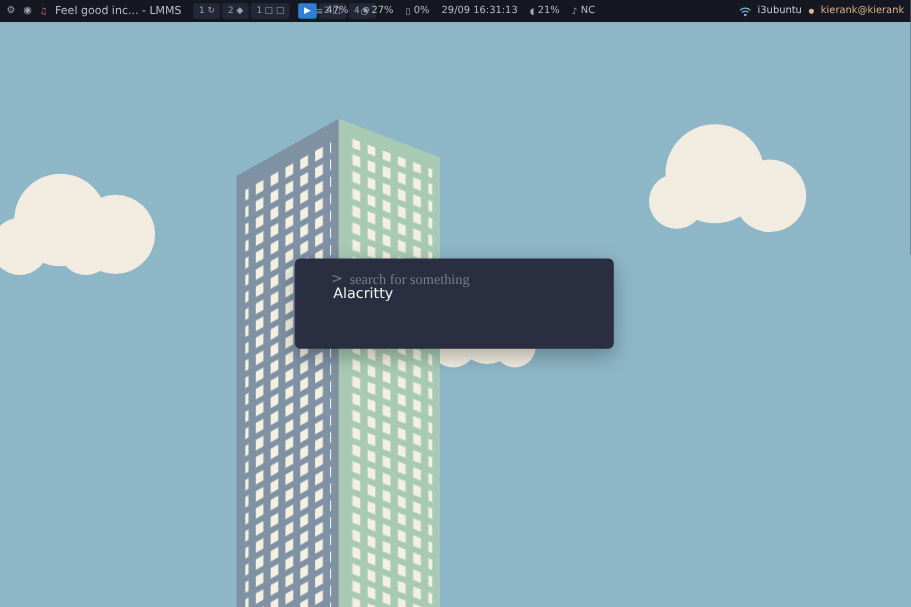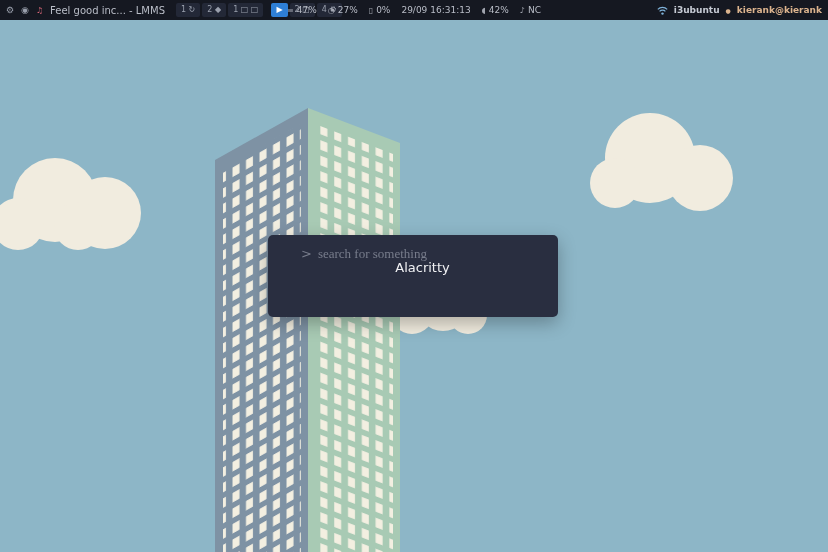--- a/index.html
+++ b/index.html
@@ -13,21 +13,21 @@
   .topbar {
     position:absolute; top:0; left:0; right:0; height:20px;
     background:#151821; display:flex; align-items:center;
     padding:0 6px; font-size:9px; color:#b9bdc7; z-index:30;
   }
   .bar-left { display:flex; align-items:center; gap:7px; }
   .bar-center {
     position:absolute; left:50%; transform:translateX(-50%);
     display:flex; align-items:center; gap:11px; white-space:nowrap;
   }
-  .bar-right { margin-left:auto; display:flex; align-items:center; gap:6px;font-weight:bold; }
+  .bar-right { margin-left:auto; display:flex; align-items:center; gap:6px; }
   .bar-icon { font-size:9px; color:#9aa0ad; }
   .music-icon { color:#e0697a; font-size:8px; }
   .window-title { font-size:10px; color:#b9bdc7; white-space:nowrap; }
   .workspaces { display:flex; align-items:center; gap:2px; margin-left:4px; }
   .ws-chip {
     background:#232837; color:#9aa0ad; border-radius:2px;
     padding:2px 5px; font-size:8px; line-height:10px; white-space:nowrap; cursor:default;
   }
   .ws-chip.active { background:#2e7fd6; color:#ffffff; margin-left:6px; }
   .module { display:inline-flex; align-items:center; gap:3px; }
@@ -45,21 +45,21 @@
     box-shadow:0 6px 18px rgba(0,0,0,.28);
     color:#f0f1f3; font-size:13px;
   }
   .search-row { display:flex; align-items:center; gap:6px; height:15px; }
   .prompt { color:#787d8c; }
   .search-input {
     flex:1; background:transparent; border:none; outline:none;
     font-family:Liberation Serif, serif; font-size:13px; color:#f97316; padding:0;
   }
   .search-input::placeholder { color:#787d8c; }
-  .launcher-item { margin-left:2px; height:14.6px; line-height:14.6px; cursor:default;text-align:center; }
+  .launcher-item { margin-left:2px; height:14.6px; line-height:14.6px; cursor:default; }
 </style>
 </head>
 <body>
 
 <div class="screen">
 
   <svg class="wallpaper" width="828" height="552" viewBox="0 0 828 552">
     <defs>
       <pattern id="winL" width="13.5" height="15.5" patternUnits="userSpaceOnUse" patternTransform="skewY(-29.2)">
         <rect x="3" y="3" width="7" height="9.5" fill="#f3efe1"></rect>
@@ -121,21 +121,21 @@
         <span class="mi">◔</span>
         <span>27%</span>
       </span>
       <span class="module">
         <span class="mi">▯</span>
         <span>0%</span>
       </span>
       <span class="clock">29/09 16:31:13</span>
       <span class="module">
         <span class="mi">◖</span>
-        <span>42%</span>
+        <span>21%</span>
       </span>
       <span class="module">
         <span class="mi">♪</span>
         <span>NC</span>
       </span>
     </div>
 
     <div class="bar-right">
       <svg width="11" height="9" viewBox="0 0 11 9">
         <path d="M0.8,3.4 A6.5,6.5 0 0,1 10.2,3.4" stroke="#7fb2d9" fill="none" stroke-width="1.2"></path>

